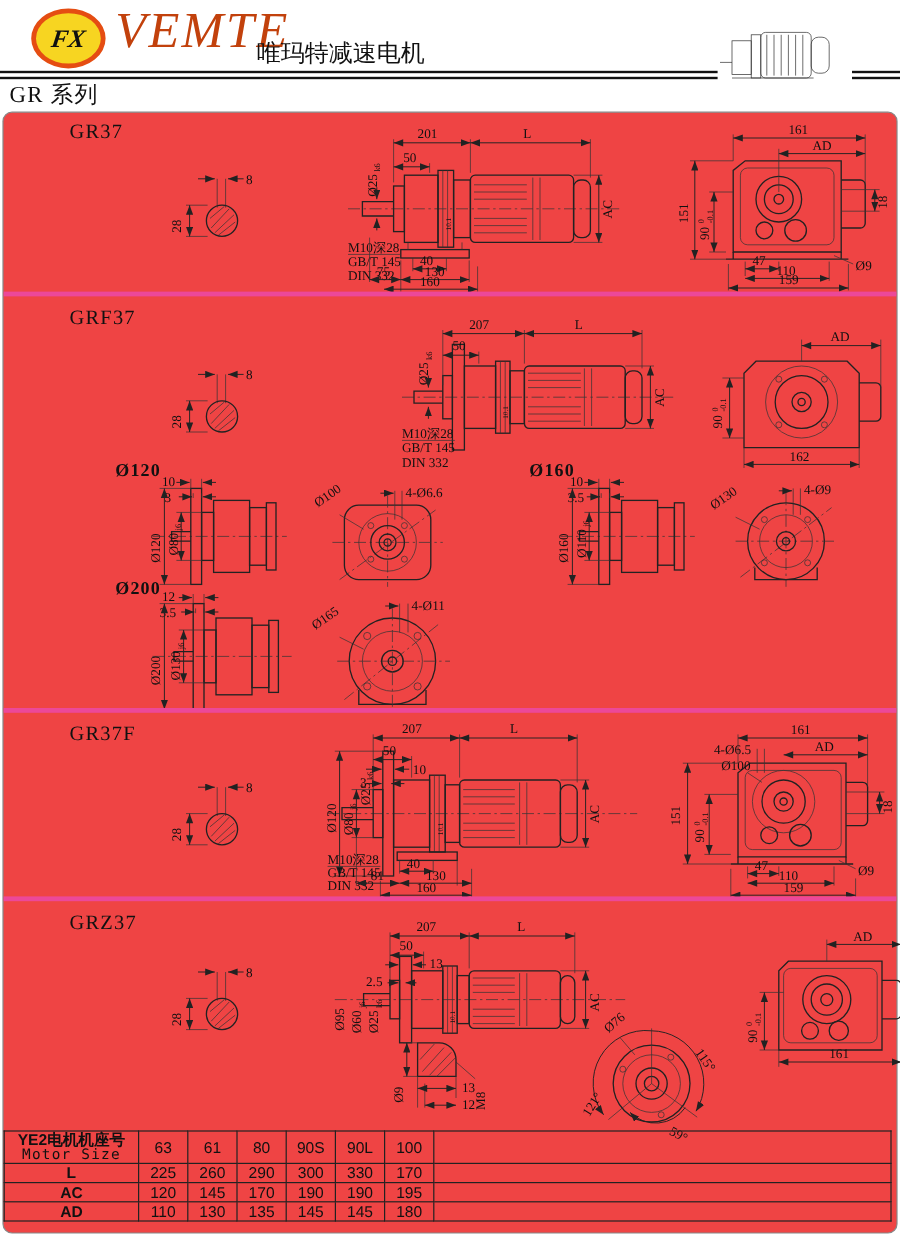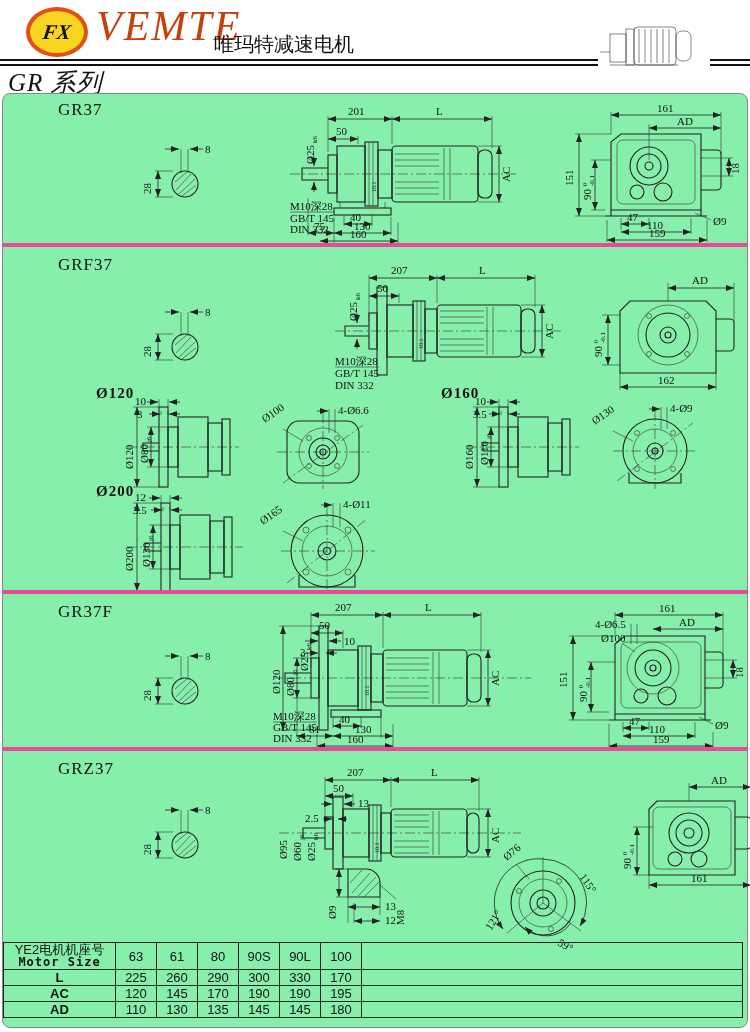--- a/index.html
+++ b/index.html
@@ -13,30 +13,30 @@
 svg .dim{stroke:#222;stroke-width:.8;fill:none;marker-start:url(#mS);marker-end:url(#mE)}
 svg .dimE{stroke:#222;stroke-width:.8;fill:none;marker-end:url(#mE)}
 svg text{font-size:11px;fill:#111;font-family:"Liberation Serif","DejaVu Serif",serif}
 svg text.sm{font-size:7px}
 svg text.tn{font-size:6px}
 .logo{left:26px;top:7px;width:62px;height:50px;border:4px solid #e54d12;background:#f7d521;border-radius:50%;display:flex;align-items:center;justify-content:center}
 .logo span{font-style:italic;font-weight:bold;font-size:21px;color:#111;transform:skewX(-8deg)}
 .brand{left:96px;top:2px;font-style:italic;font-size:42px;letter-spacing:2px}
 .subtitle{left:214px;top:31px;font-size:20px;font-weight:normal;font-family:"Liberation Sans","DejaVu Sans",sans-serif}
 .rule{left:0;width:750px;height:2px;background:#111}
-.series{left:8px;top:66px;font-style:italic;font-size:25px;letter-spacing:1px}
-.sheet{left:2px;top:93px;width:746px;height:935px;border:1px solid #888;border-radius:8px;background:#86efac}
+.series{left:8px;top:66px;font-size:19px;letter-spacing:1px}
+.sheet{left:2px;top:93px;width:746px;height:935px;border:1px solid #888;border-radius:8px;background:#ef4444}
 .section{position:absolute;left:0;width:744px}
 .sec-line{border-top:4px solid #ec4899}
 .sec-title{position:absolute;font-size:17px;letter-spacing:1px}
 .flabel{position:absolute;font-size:15px;font-weight:bold;letter-spacing:1px}
 .dim-table{border-collapse:collapse;width:740px;font-family:"Liberation Sans","DejaVu Sans",sans-serif;table-layout:fixed}
 .dim-table td,.dim-table th{border:1px solid #222;text-align:center;vertical-align:middle;padding:0;font-weight:normal}
-.dim-table .cn{font-size:13px;font-weight:normal;line-height:13px}
-.dim-table .en{font-family:"DejaVu Sans Mono","Liberation Mono",monospace;font-size:12px;font-weight:bold;line-height:13px;letter-spacing:1px}
+.dim-table .cn{font-size:13px;font-weight:bold;line-height:13px}
+.dim-table .en{font-family:"DejaVu Sans Mono","Liberation Mono",monospace;font-size:12px;font-weight:normal;line-height:13px;letter-spacing:1px}
 .dim-table .lbl{font-weight:bold;font-size:13px}
 .dim-table td{font-size:13px}
 </style>
 </head>
 <body>
 
 <svg width="0" height="0" class="abs">
     <defs>
 <marker id="mE" markerWidth="9" markerHeight="8" refX="8" refY="3" orient="auto" markerUnits="userSpaceOnUse">
         <path d="M0,0 L8,3 L0,6 Z" fill="#222"></path>

